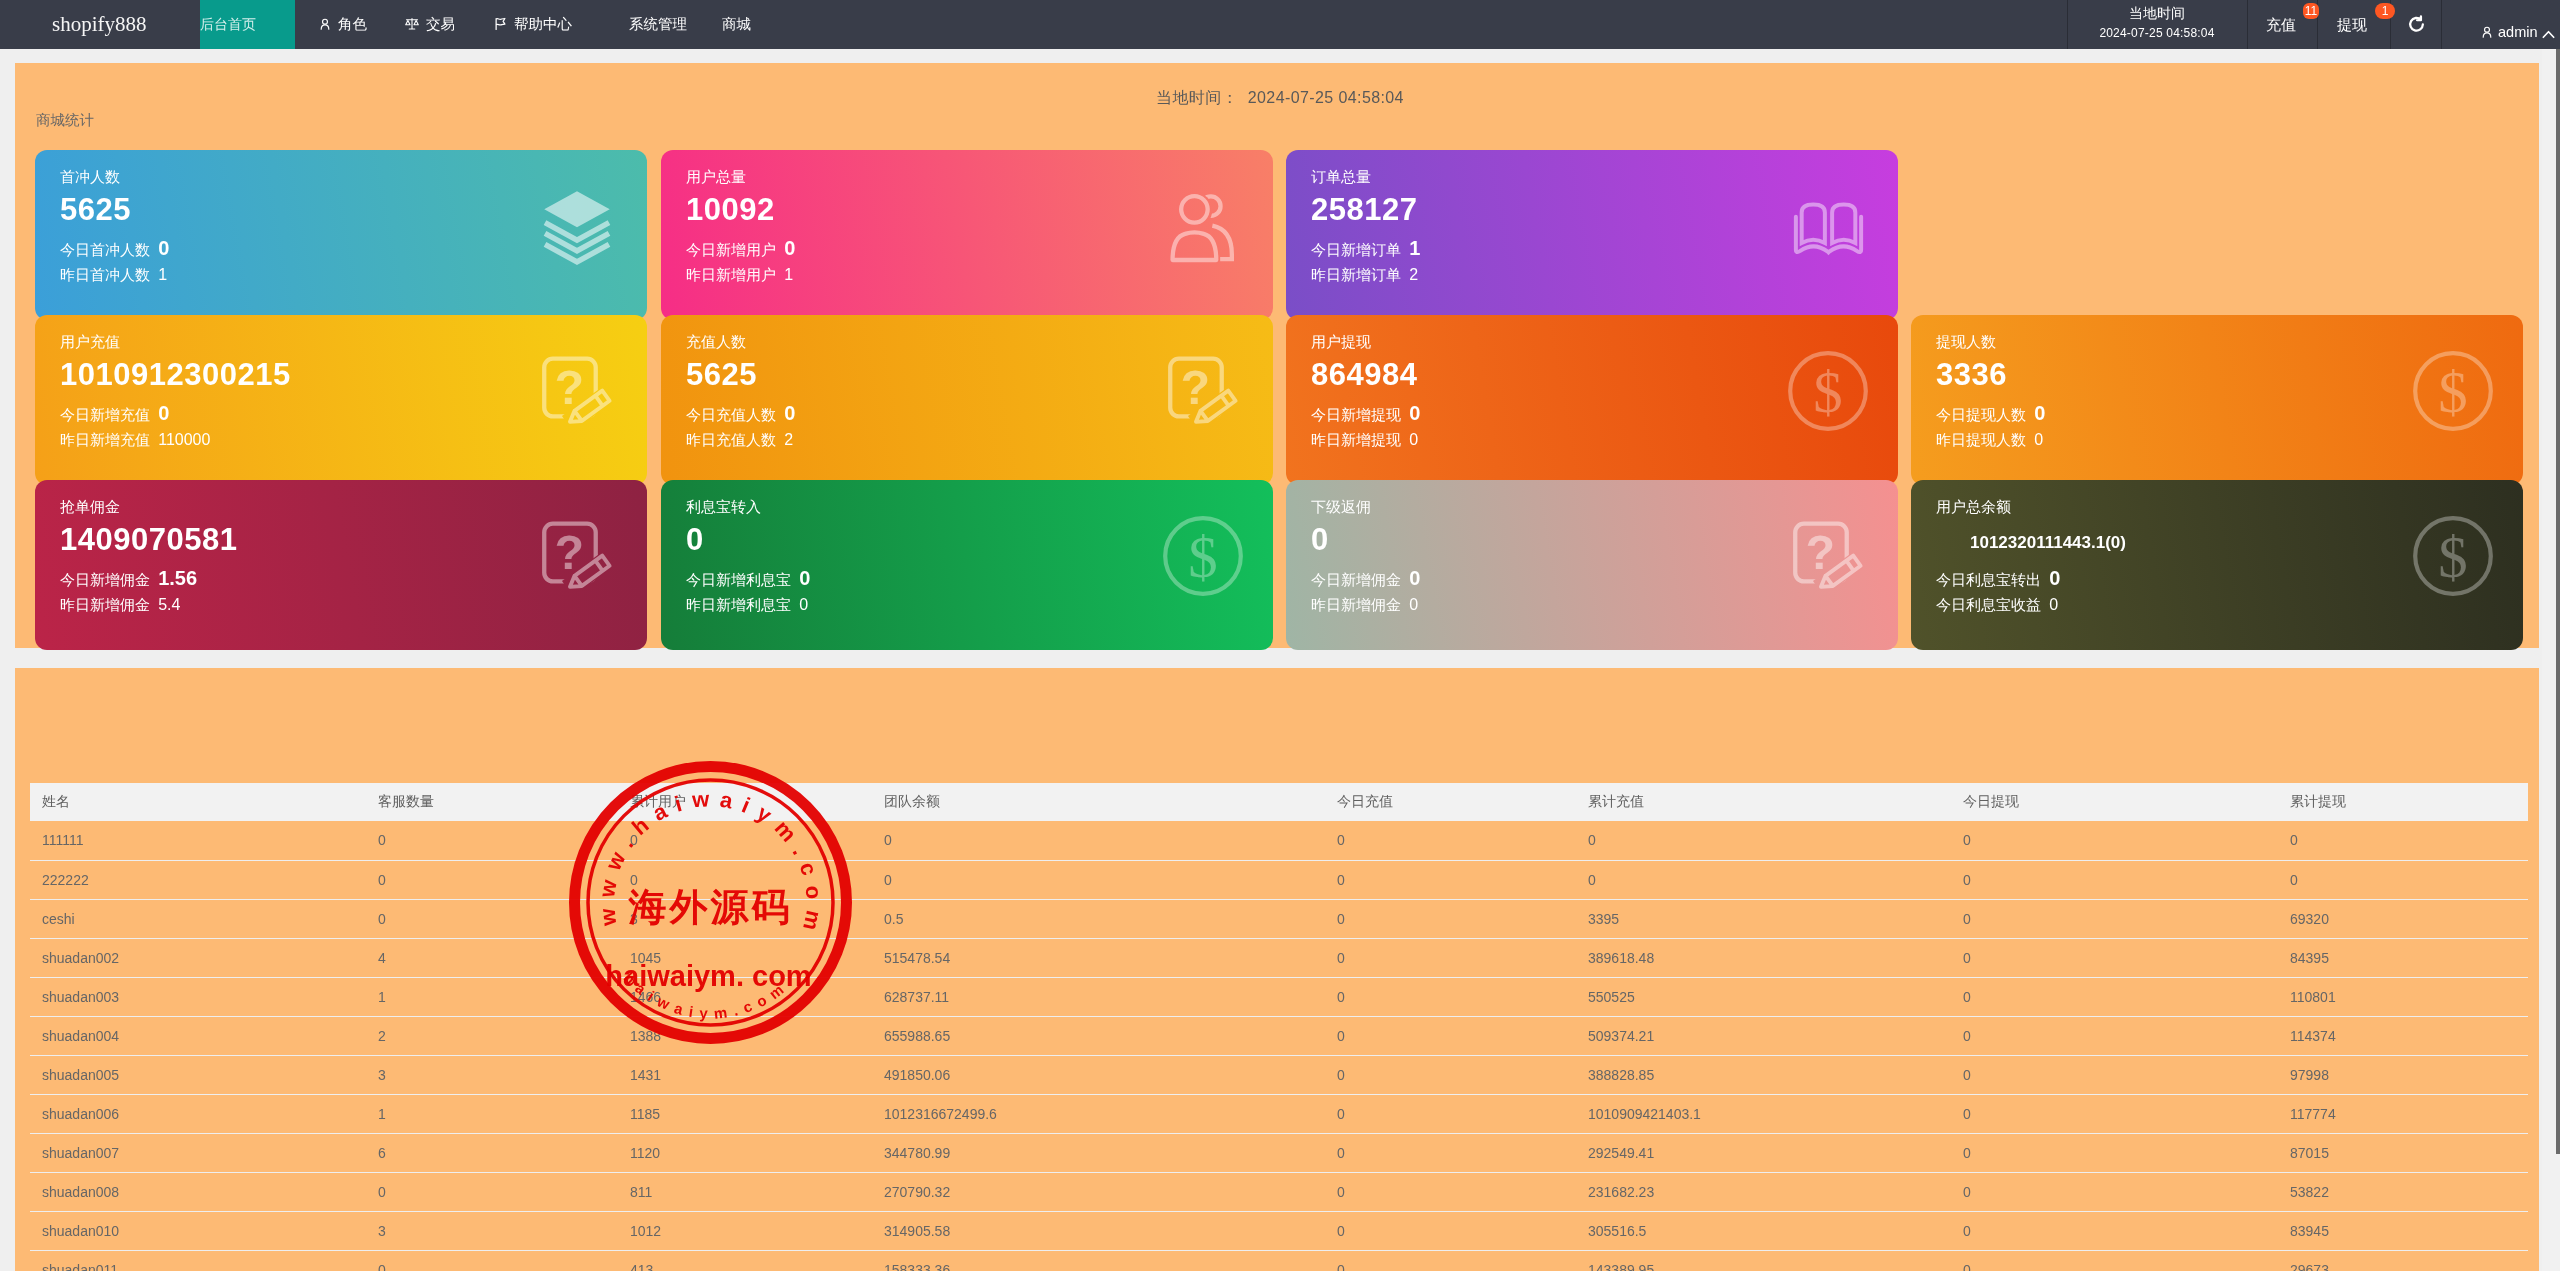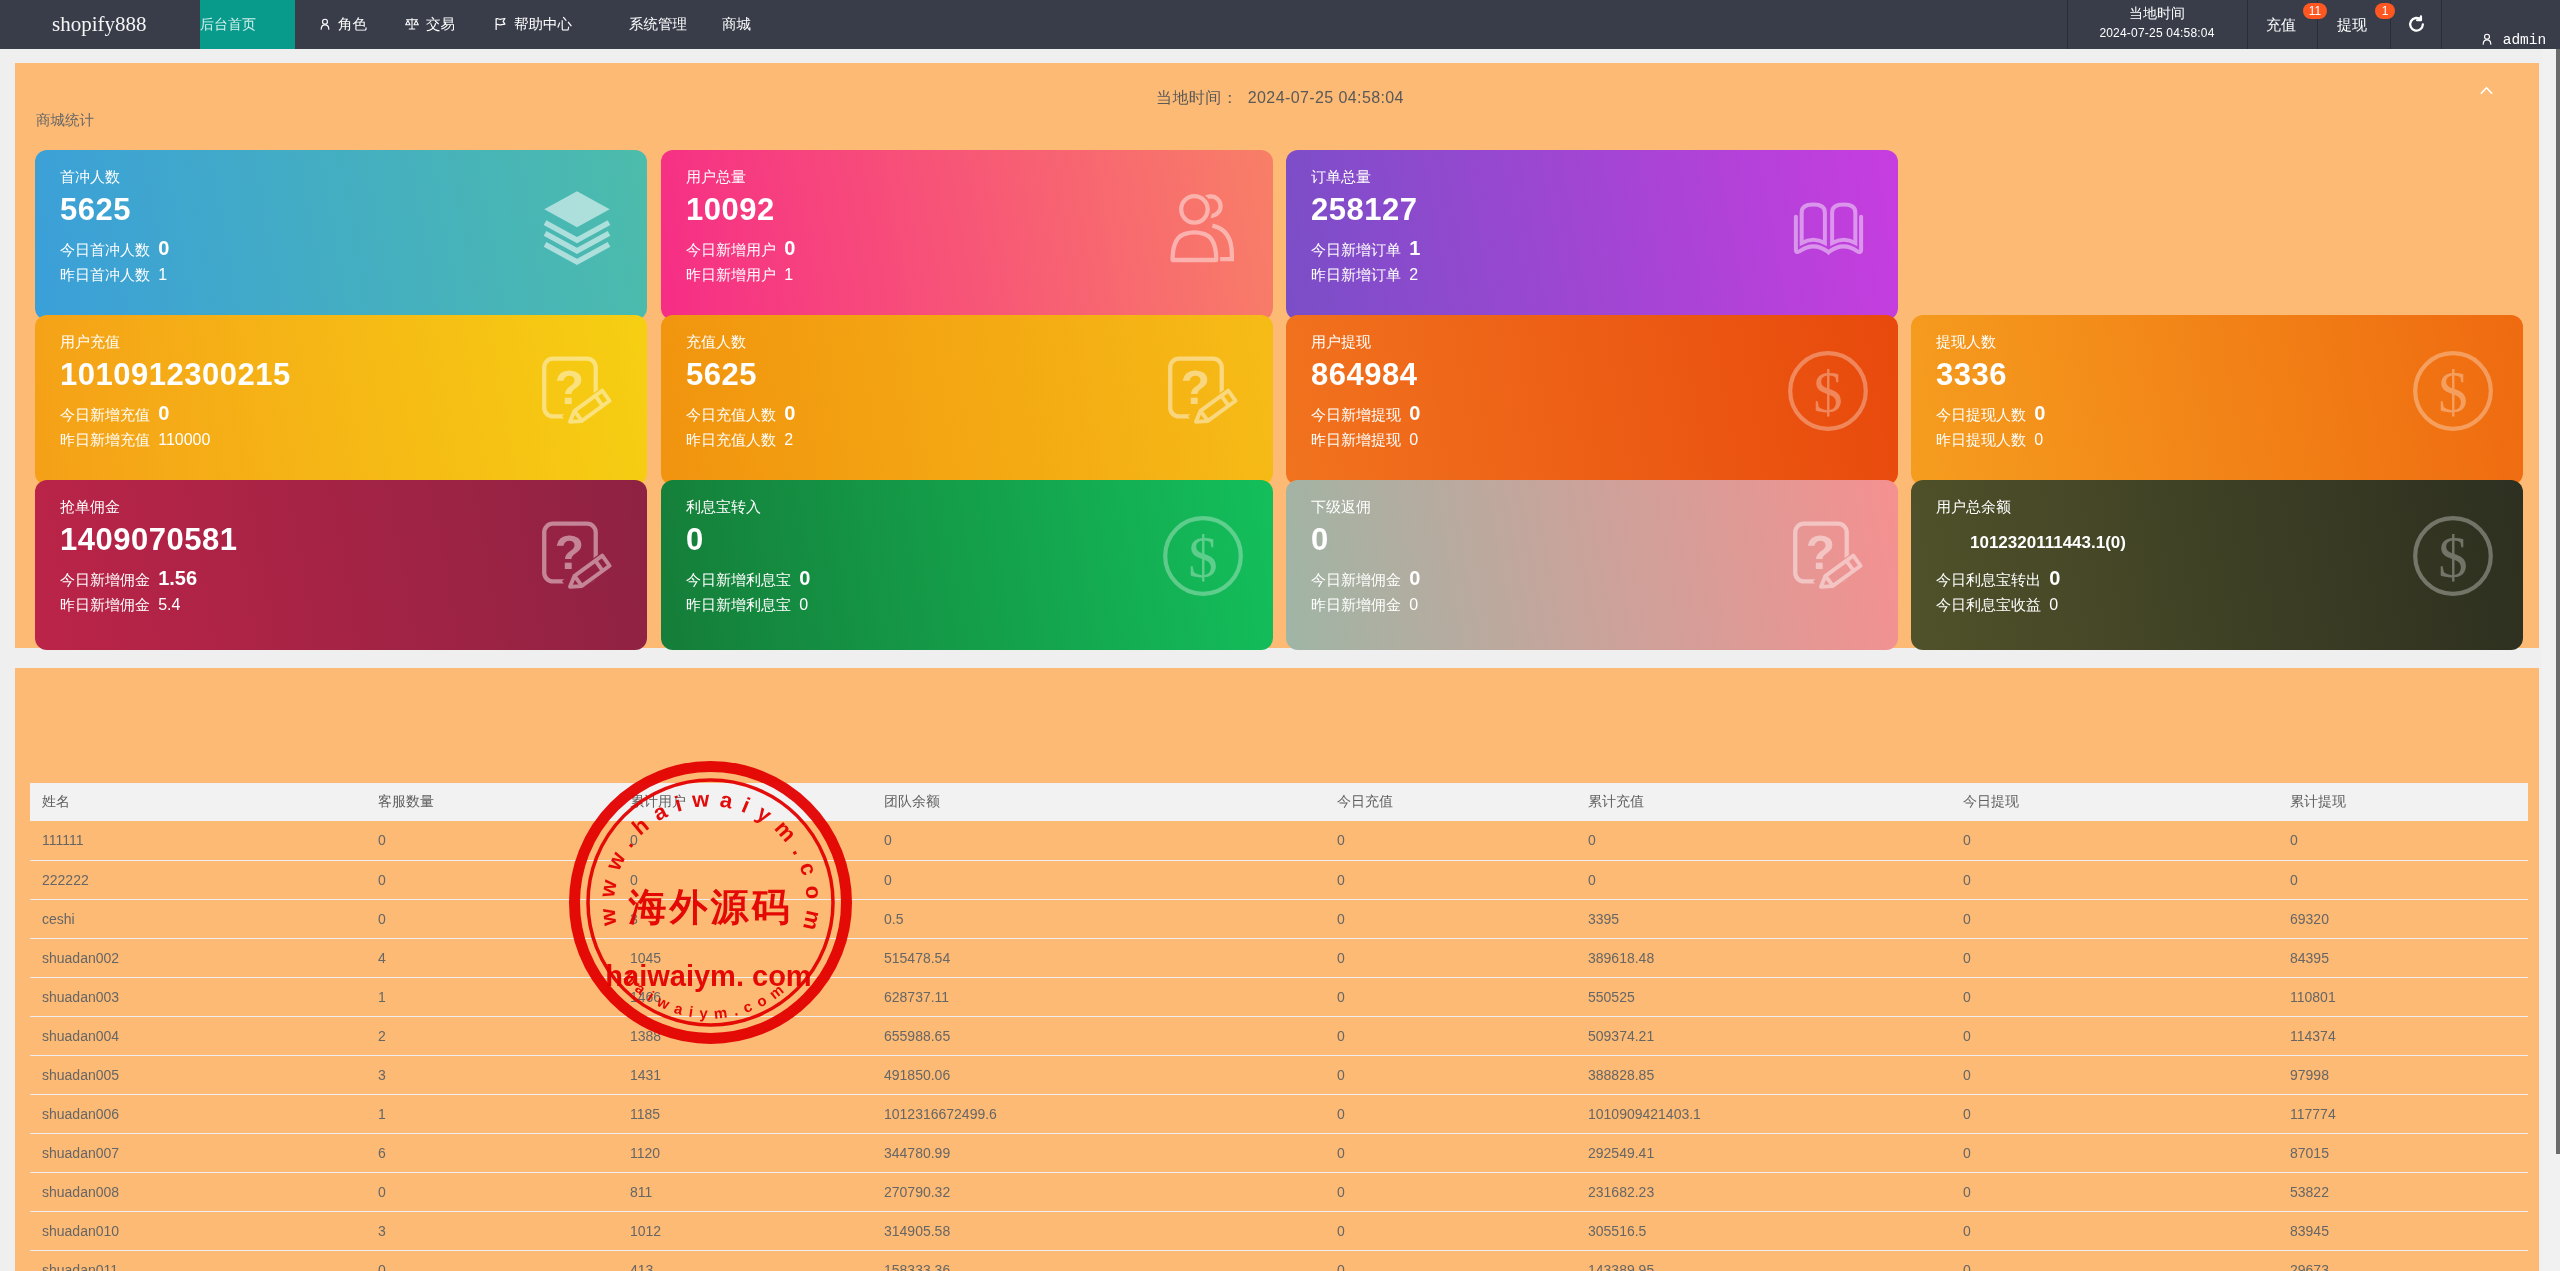--- a/index.html
+++ b/index.html
@@ -12,21 +12,21 @@
 .logo { position:absolute; left:52px; top:0; line-height:48px; color:#f5f5f5; font-size:21px; font-family:"Liberation Serif",serif; }
 .tab-active { position:absolute; left:200px; top:0; width:95px; height:49px; background:#089b8c; color:#d4efeb; font-size:14px; text-align:left; line-height:49px; }
 .nitem { position:absolute; top:0; height:49px; line-height:49px; color:#fff; font-size:14.5px; white-space:nowrap; }
 .nitem svg { vertical-align:-2px; margin-right:6px; }
 .hsep { position:absolute; z-index:1; top:0; width:1px; height:49px; background:rgba(0,0,0,0.25); }
 .timebox { position:absolute; left:2067px; top:0; width:180px; text-align:center; color:#fff; }
 .timebox .t1 { font-size:14px; margin-top:5px; }
 .timebox .t2 { font-size:12px; margin-top:3px; letter-spacing:0.2px; }
 .hbtn { position:absolute; top:0; height:49px; line-height:49px; color:#fff; font-size:15px; }
 .badge { position:absolute; z-index:2; background:#ff5722; color:#fff; font-size:12px; border-radius:9px; text-align:center; line-height:16px; height:16px; }
-.admin { position:absolute; left:2480px; top:16px; height:49px; line-height:49px; color:#fff; font-size:14.5px;font-family:Liberation Mono, monospace; }
+.admin { position:absolute; left:2480px; top:8px; height:49px; line-height:49px; color:#fff; font-size:14.5px; }
 .admin svg { vertical-align:-2px; }
 
 
 .panel { position:absolute; background:#fdba74; }
 .p1 { left:15px; top:63px; width:2524px; height:585px; }
 .p2 { left:15px; top:668px; width:2524px; height:610px; }
 
 .ptime { position:absolute; left:3px; top:25px; width:2524px; text-align:center; font-size:16px; letter-spacing:0.4px; color:#595959; }
 .ptitle { position:absolute; left:21px; top:48px; font-size:14.5px; color:#666; }
 
@@ -84,21 +84,21 @@
   <div class="nitem" style="left:629px">系统管理</div>
   <div class="nitem" style="left:722px">商城</div>
 
   <div class="hsep" style="left:2067px"></div>
   <div class="timebox">
       <div class="t1">当地时间</div>
       <div class="t2">2024-07-25 04:58:04</div>
     </div>
   <div class="hsep" style="left:2247px"></div>
   <div class="hbtn" style="left:2266px">充值</div>
-  <div class="badge" style="left:2303px;top:3px;width:24px;">11</div>
+  <div class="badge" style="left:2303px;top:3px;width:16px;border-radius:6px;">11</div>
   <div class="hsep" style="left:2317px"></div>
   <div class="hbtn" style="left:2337px">提现</div>
   <div class="badge" style="left:2375px;top:3px;width:20px;">1</div>
   <div class="hsep" style="left:2390px"></div>
   <div class="hbtn" style="left:2407px"><svg width="19" height="19" viewBox="0 0 24 24" fill="none" stroke="#fff" stroke-width="2.9" style="vertical-align:-4px">
         <path d="M20,12 A8,8 0 1 1 17.6,6.0 M17.6,1.8 L17.6,6.6 L12.8,6.6" stroke-linecap="round" stroke-linejoin="round"></path>
       </svg></div>
   <div class="hsep" style="left:2441px"></div>
   <div class="admin"><svg width="14" height="14" viewBox="0 0 24 24" fill="none" stroke="#fff" stroke-width="2">
         <circle cx="12" cy="8" r="4.2"></circle>

